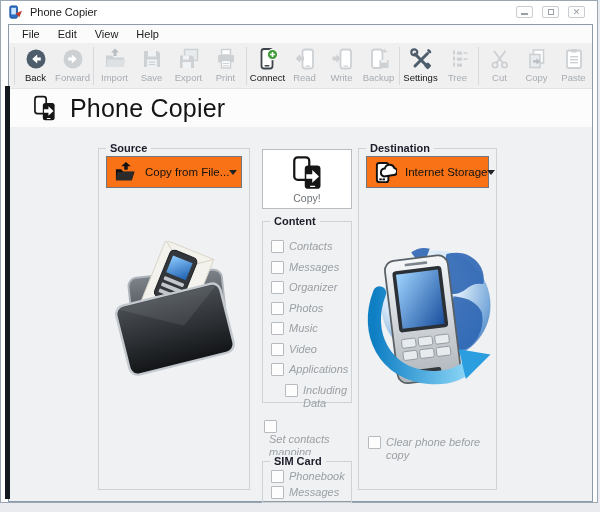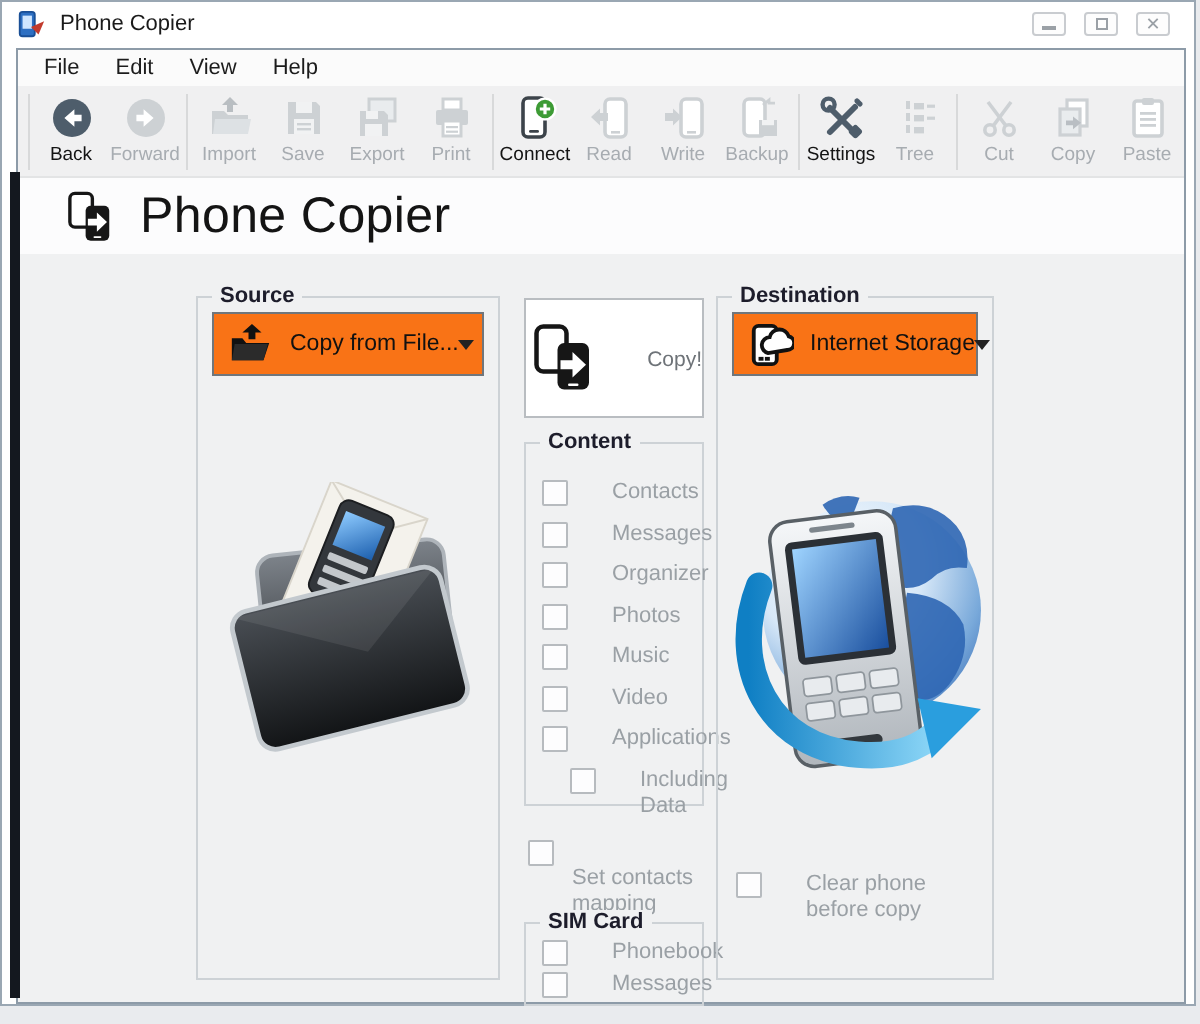--- a/index.html
+++ b/index.html
@@ -64,32 +64,32 @@
   .combo-icon svg { width:23px; height:23px; display:block; }
   .combo-text { font-size:11.5px; color:#111; margin-left:8px; white-space:nowrap; }
   .combo-arrow { margin-left:auto; width:0; height:0; border-left:4px solid transparent; border-right:4px solid transparent; border-top:5px solid #222; }
   .imgwrap { position:absolute; left:0; right:0; display:flex; justify-content:center; }
   .src-img { top:92px; }
   .dst-img { top:78px; }
   
   .midcol { position:absolute; left:253px; top:22px; width:90px; }
   .copy-btn {
     height:60px; background:#ffffff; border:1px solid #b9bdc1;
-    display:flex; flex-direction:row; align-items:center; justify-content:space-between; cursor:default;
+    display:flex; flex-direction:column; align-items:center; justify-content:center; cursor:default;
   }
   .copy-btn svg { width:36px; height:36px; display:block; }
   .copy-label { font-size:10.5px; color:#6e7378; margin-top:1px; }
   .content-group { position:relative; margin-top:12px; height:182px; border:1px solid #cdd2d6; padding:18px 6px 0 8px; }
   .sim-group { position:relative; margin-top:2px; height:42px; border:1px solid #cdd2d6; padding:8px 4px 0 8px; }
   .cb-row { display:flex; align-items:flex-start; margin-bottom:7.5px; cursor:default; }
   .sim-group .cb-row { margin-bottom:3px; }
   .cb-box {
     width:13px; height:13px; min-width:13px; background:#fdfdfe; border:1px solid #b7bbbf; border-radius:1px;
   }
-  .cb-label { font-size:11px; color:#9aa0a5; line-height:13px; margin-left:22px; }
+  .cb-label { font-size:11px; color:#9aa0a5; line-height:13px; margin-left:5px;font-style:italic; }
   .sub-row { margin-left:14px; margin-top:0; }
   .sub-row .cb-label { width:54px; }
   .mapping-row { margin-top:17px; margin-left:2px; margin-bottom:0;flex-direction:column; }
   .mapping-row .cb-label { width:62px; }
   .dest-cb { position:absolute; left:9px; margin-bottom:0; }
   .dest-cb1 { bottom:27px; }
   .dest-cb2 { bottom:10px; }
 </style>
 </head>
 <body>

